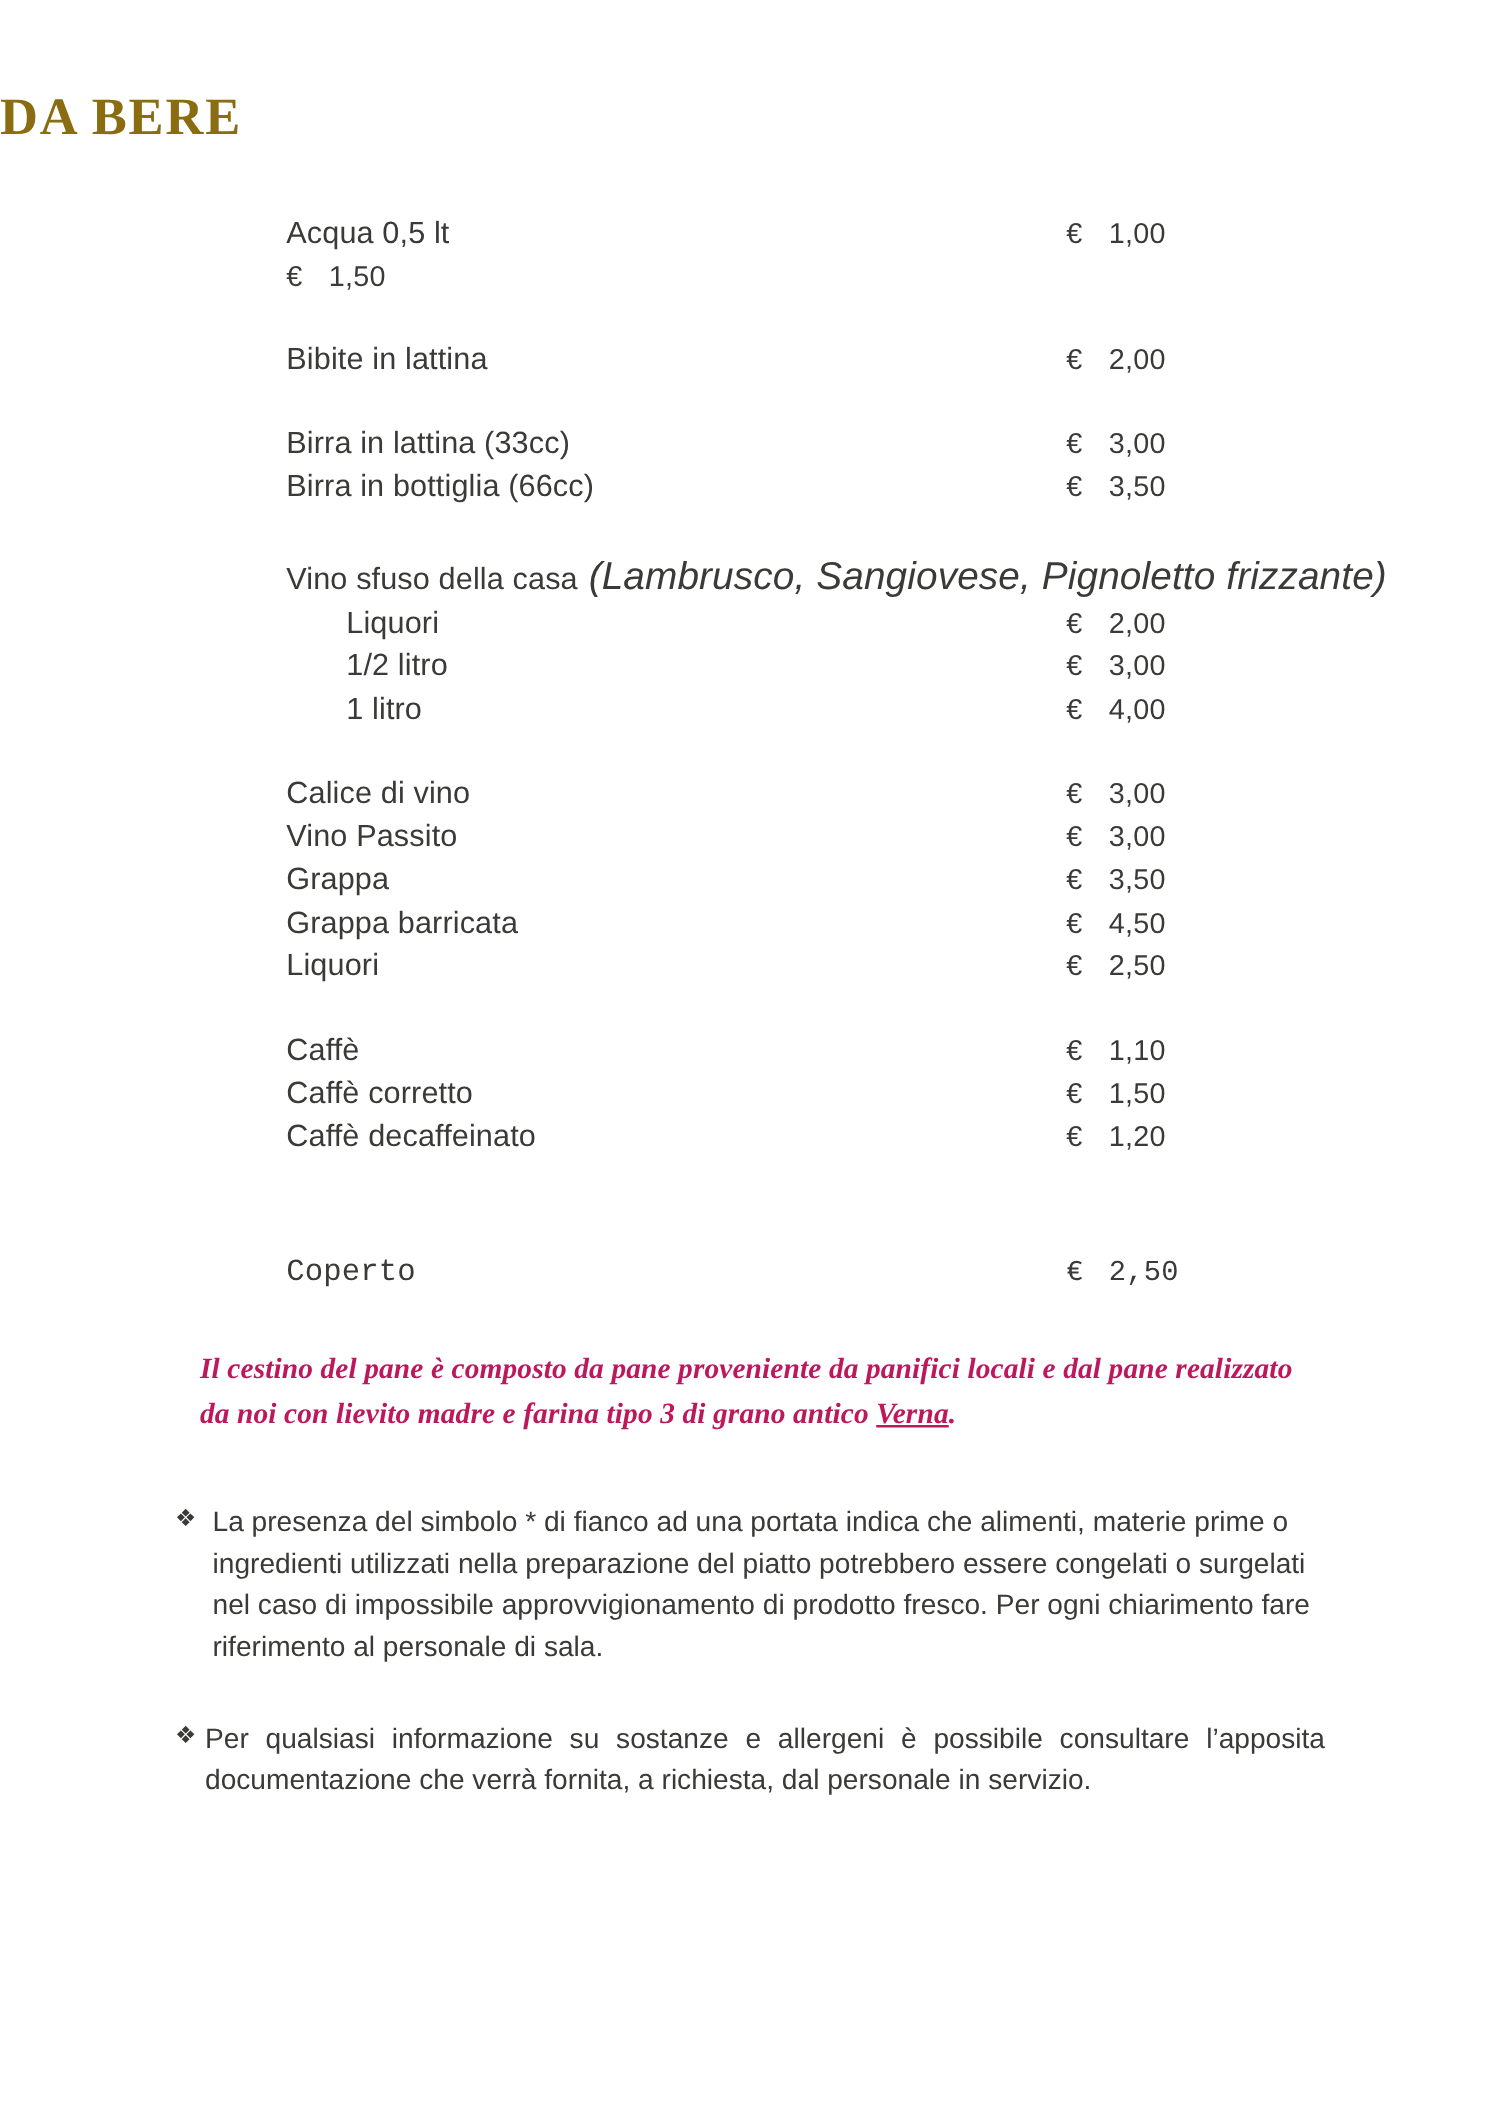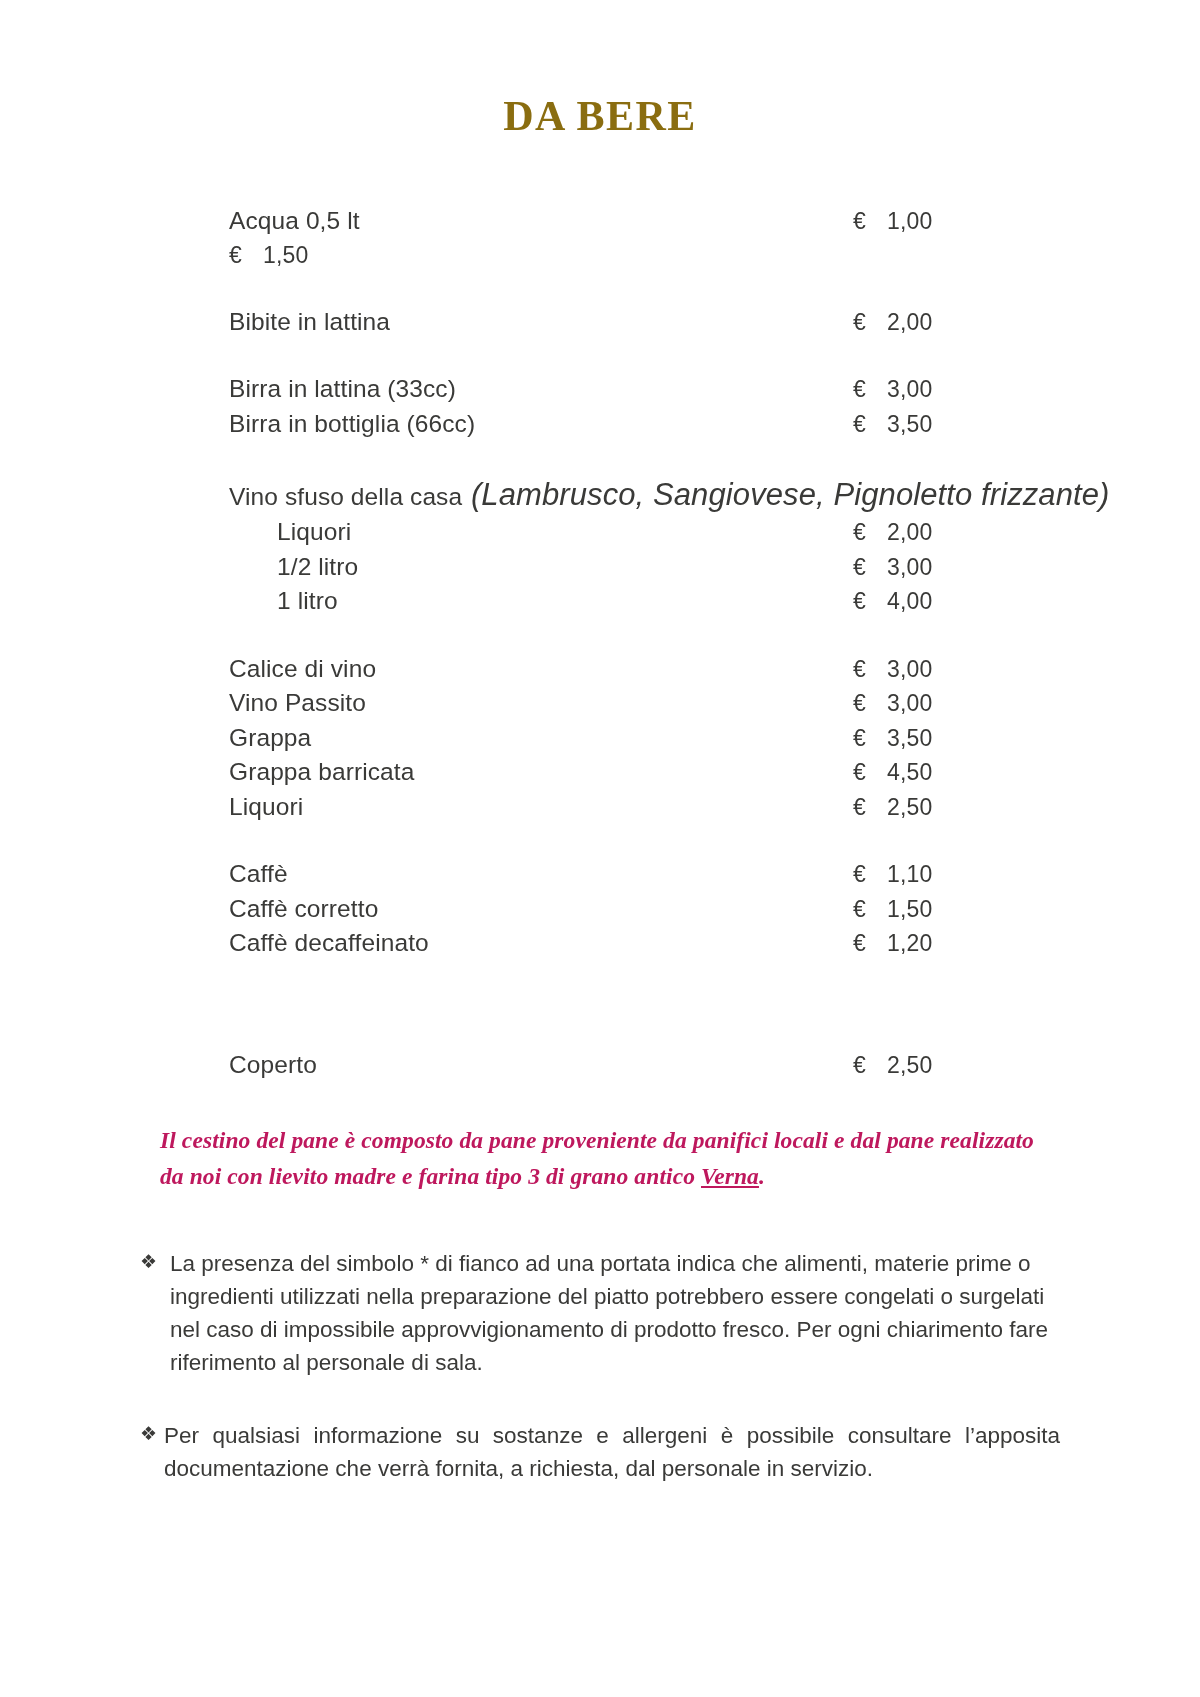--- a/index.html
+++ b/index.html
@@ -20,34 +20,33 @@
   .page {
     position: relative;
     width: 1200px;
     height: 1697px;
     box-sizing: border-box;
     padding: 0;
   }
 
   
   .menu-title {
-    text-align: center;
     font-family: "Liberation Serif", serif;
     font-weight: bold;
     font-size: 42px;
     letter-spacing: 1.5px;
     color: #8a6d10;
     margin: 0;
-    padding-top: 95px;
+    padding-top: 73px;
     line-height: 1;
   }
 
   
   .menu-body {
-    margin: 12px auto;
+    margin: 0 auto;
     width: 742px;           
     padding-top: 55px;
   }
 
   .group {
     margin-bottom: 33px;
   }
   .group:last-of-type { margin-bottom: 0; }
 
   .row {
@@ -88,20 +87,21 @@
   }
 
   
   .row.header-only .price { visibility: hidden; }
 
   
   .coperto-block {
     margin: 0 auto;
     width: 742px;
     padding-top: 75px;
+    font-family: Liberation Mono, monospace;
   }
 
   
   .bread-note {
     margin: 0 auto;
     width: 880px;
     padding-top: 40px;
     text-align: left;
     font-family: "Liberation Serif", serif;
     font-style: italic;

